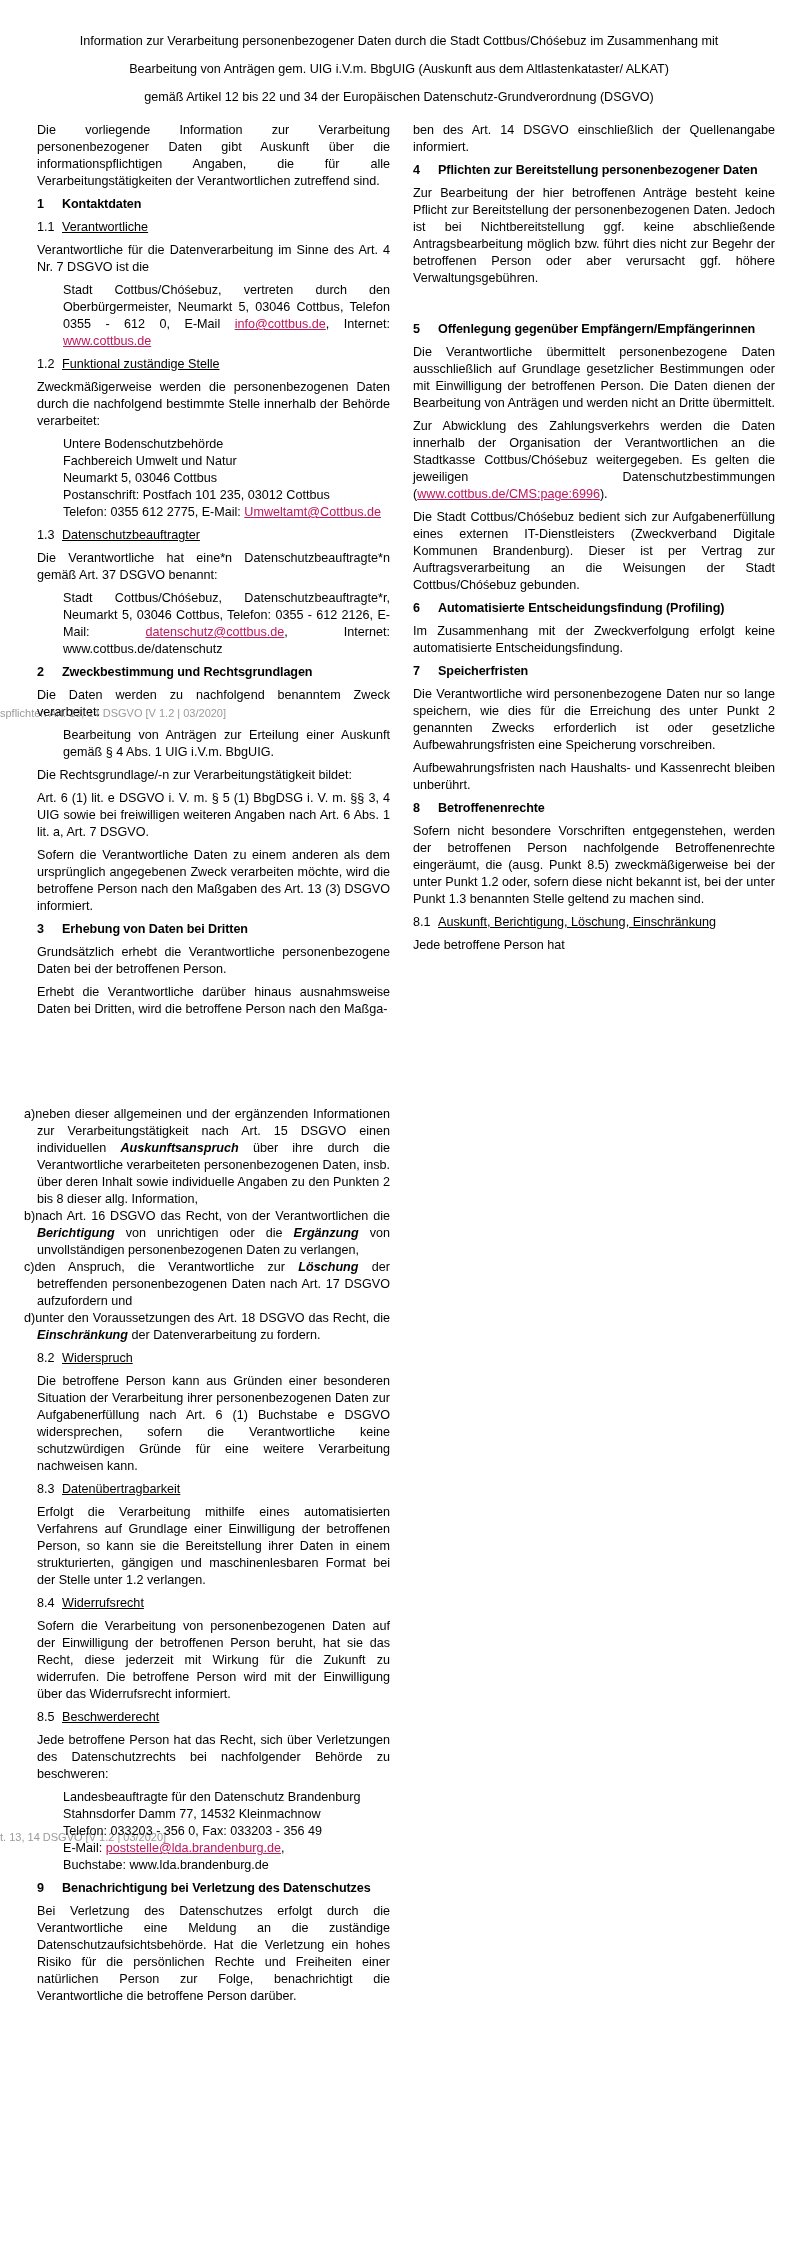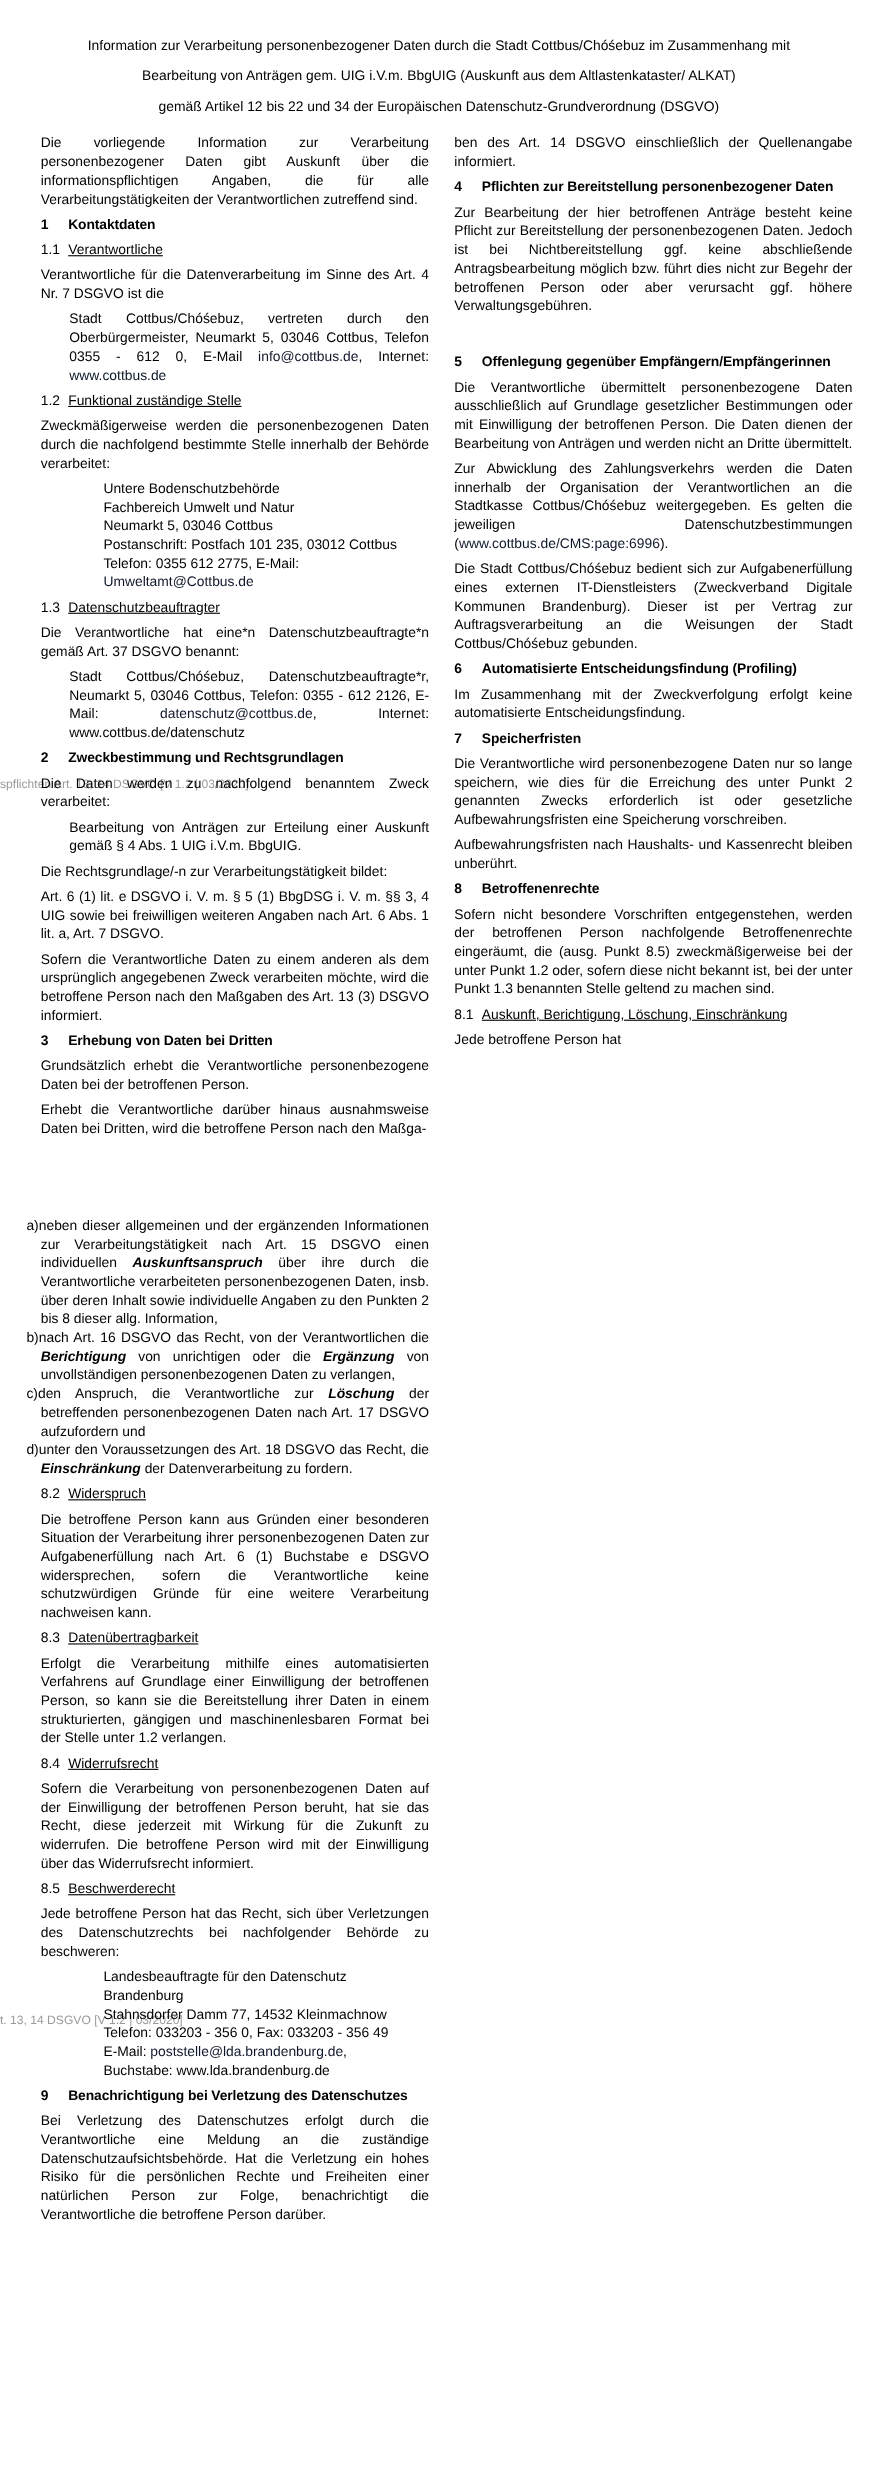--- a/index.html
+++ b/index.html
@@ -19,22 +19,22 @@
   #col-p1-right{left:413px;top:122px;width:362px;}
   #col-p2-left{left:37px;top:1106px;width:353px;}
   .p{text-align:justify;margin:0 0 6px 0;}
   .h1{display:flex;font-weight:bold;margin:6px 0 6px 0;letter-spacing:-0.1px;}
   .h2{display:flex;margin:3px 0 6px 0;}
   .num{flex:0 0 25px;}
   .ht{flex:1;}
   .u .ht, .ht.u{text-decoration:underline;}
   .addr{padding-left:26px;margin:0 0 6px 0;}
   .addr.flow{text-align:justify;}
-  .aline{white-space:normal;margin-left:31px;}
-  .lnk{color:#0f172a;cursor:pointer;}
+  .aline{white-space:normal;}
+  .lnk{color:#be185d;text-decoration:underline;cursor:pointer;}
   .bi{font-weight:bold;font-style:italic;}
   .list{margin:0 0 6px 0;}
   .li{margin-left:-13px;padding-left:13px;text-indent:-13px;text-align:justify;}
   .gap{width:100%;}
   
   .note{position:absolute;left:0;z-index:1;color:#9a9a9a;font-size:11px;line-height:13px;white-space:nowrap;}
   #note1{top:707px;}
   #note2{top:1831px;text-align:right;}
 </style>
 </head>

